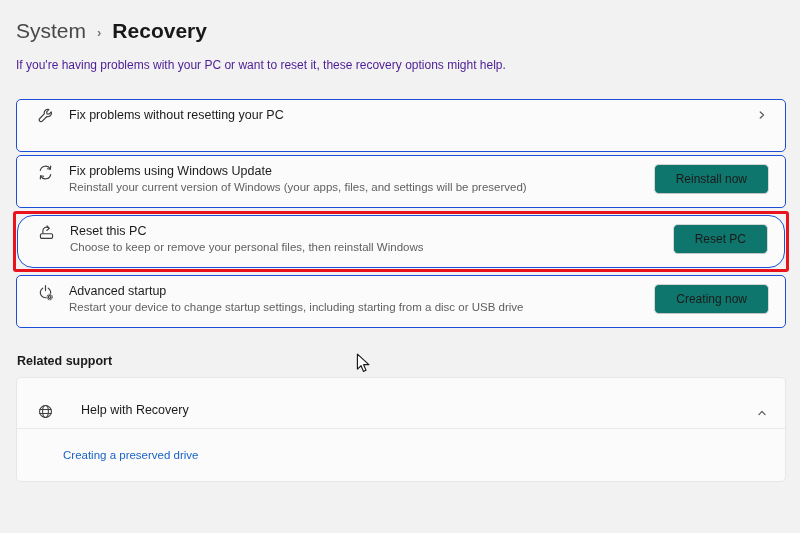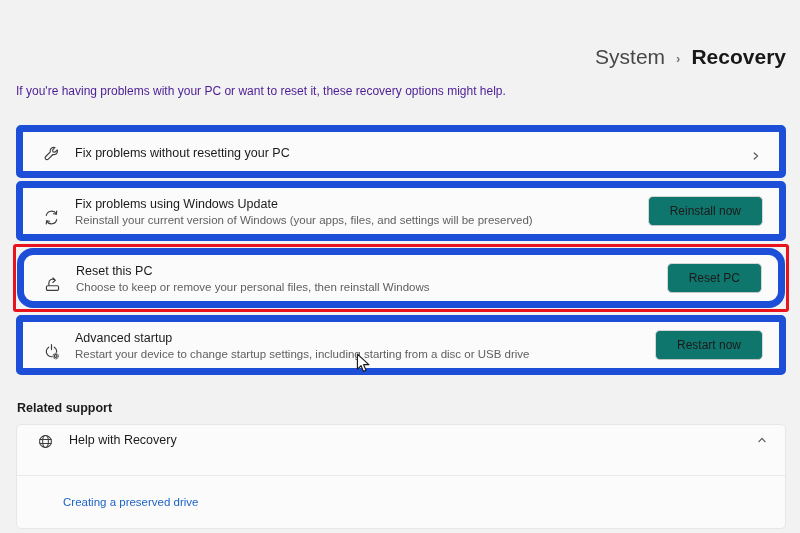--- a/index.html
+++ b/index.html
@@ -6,33 +6,33 @@
   html,body { margin:0; padding:0; }
   body {
     width:800px; height:533px;
     background:#f2f2f2;
     font-family:"Liberation Sans","DejaVu Sans",sans-serif;
     position:relative; overflow:hidden;
     -webkit-font-smoothing:antialiased;
   }
   .content { padding:0 14px 0 16px; }
 
-  .breadcrumb { margin-top:45px; display:flex; align-items:center; gap:11px; font-size:21px;justify-content:flex-end; }
+  .breadcrumb { margin-top:19px; display:flex; align-items:center; gap:11px; font-size:21px; }
   .crumb-parent { color:#484848; font-weight:400; }
   .crumb-sep { color:#767676; font-size:13px; font-weight:700; transform:translateY(1px); }
   .crumb-current { color:#181818; font-weight:700; }
 
   .page-desc { margin-top:15px; font-size:12px; color:#4c1d95; }
 
   .cards { margin-top:27px; }
   .card {
     background:#fbfbfb;
-    border:7px solid #1d4ed8;
+    border:1px solid #1d4ed8;
     border-radius:5px;
-    display:flex; align-items:flex-end;
+    display:flex; align-items:flex-start;
     min-height:53px;
     padding:8px 16px 8px 20px;
     margin-bottom:3px;
   }
   .card-icon { width:17px; height:17px; margin-right:15px; flex:0 0 auto; color:#3d3d3d; }
   .card-icon svg { display:block; width:17px; height:17px; }
   .card-text { flex:1; min-width:0; }
   .card-title { font-size:12.5px; color:#1b1b1b; margin-bottom:3px; }
   .card-sub { font-size:11.5px; color:#5f5f5f; }
   .chev { width:14px; height:14px; color:#5a5a5a; flex:0 0 auto; }
@@ -59,21 +59,21 @@
     margin:0 -3px 3px -3px;
   }
   .highlight-wrap .card { margin-bottom:0; border-radius:16px; }
 
   .card-group {
     background:#fbfbfb;
     border:1px solid #e7e7e7;
     border-radius:5px;
     overflow:hidden;
   }
-  .group-row { display:flex; align-items:flex-start; min-height:50px; padding:8px 16px 8px 20px; }
+  .group-row { display:flex; align-items:flex-end; min-height:50px; padding:8px 16px 8px 20px;gap:12px; }
   .group-divider { height:1px; background:#e9e9e9; margin:0; }
   .link-row { padding:16px 16px 18px 46px; }
   .support-link { font-size:11.5px; color:#1b63c5; text-decoration:none; }
 
   #cursor { position:absolute; left:356px; top:353px; width:15px; height:21px; pointer-events:none; }
 </style>
 </head>
 <body>
 
 <div class="content">
@@ -147,21 +147,21 @@
         <circle cx="11.9" cy="12.3" r="3.4" fill="#fbfbfb" stroke="none"></circle>
         <circle cx="11.9" cy="12.3" r="1.9" fill="currentColor" stroke="none"></circle>
         <circle cx="11.9" cy="12.3" r="2.6" stroke-width="0.9" stroke-dasharray="1.1 1.2"></circle>
         <circle cx="11.9" cy="12.3" r="0.7" fill="#fbfbfb" stroke="none"></circle>
       </svg>
     </span>
     <span class="card-text">
       <div class="card-title">Advanced startup</div>
       <div class="card-sub">Restart your device to change startup settings, including starting from a disc or USB drive</div>
     </span>
-    <button class="btn">Restart now</button>
+    <button class="btn">Creating now</button>
   </div>
 
   <div class="section-header">Related support</div>
 
   <div class="card-group">
     <div class="group-row">
       <span class="card-icon">
         <svg viewBox="0 0 16 16" fill="none" stroke="currentColor" stroke-width="1.0" stroke-linecap="round">
           <circle cx="8" cy="8" r="5.6"></circle>
           <ellipse cx="8" cy="8" rx="2.7" ry="5.6"></ellipse>

